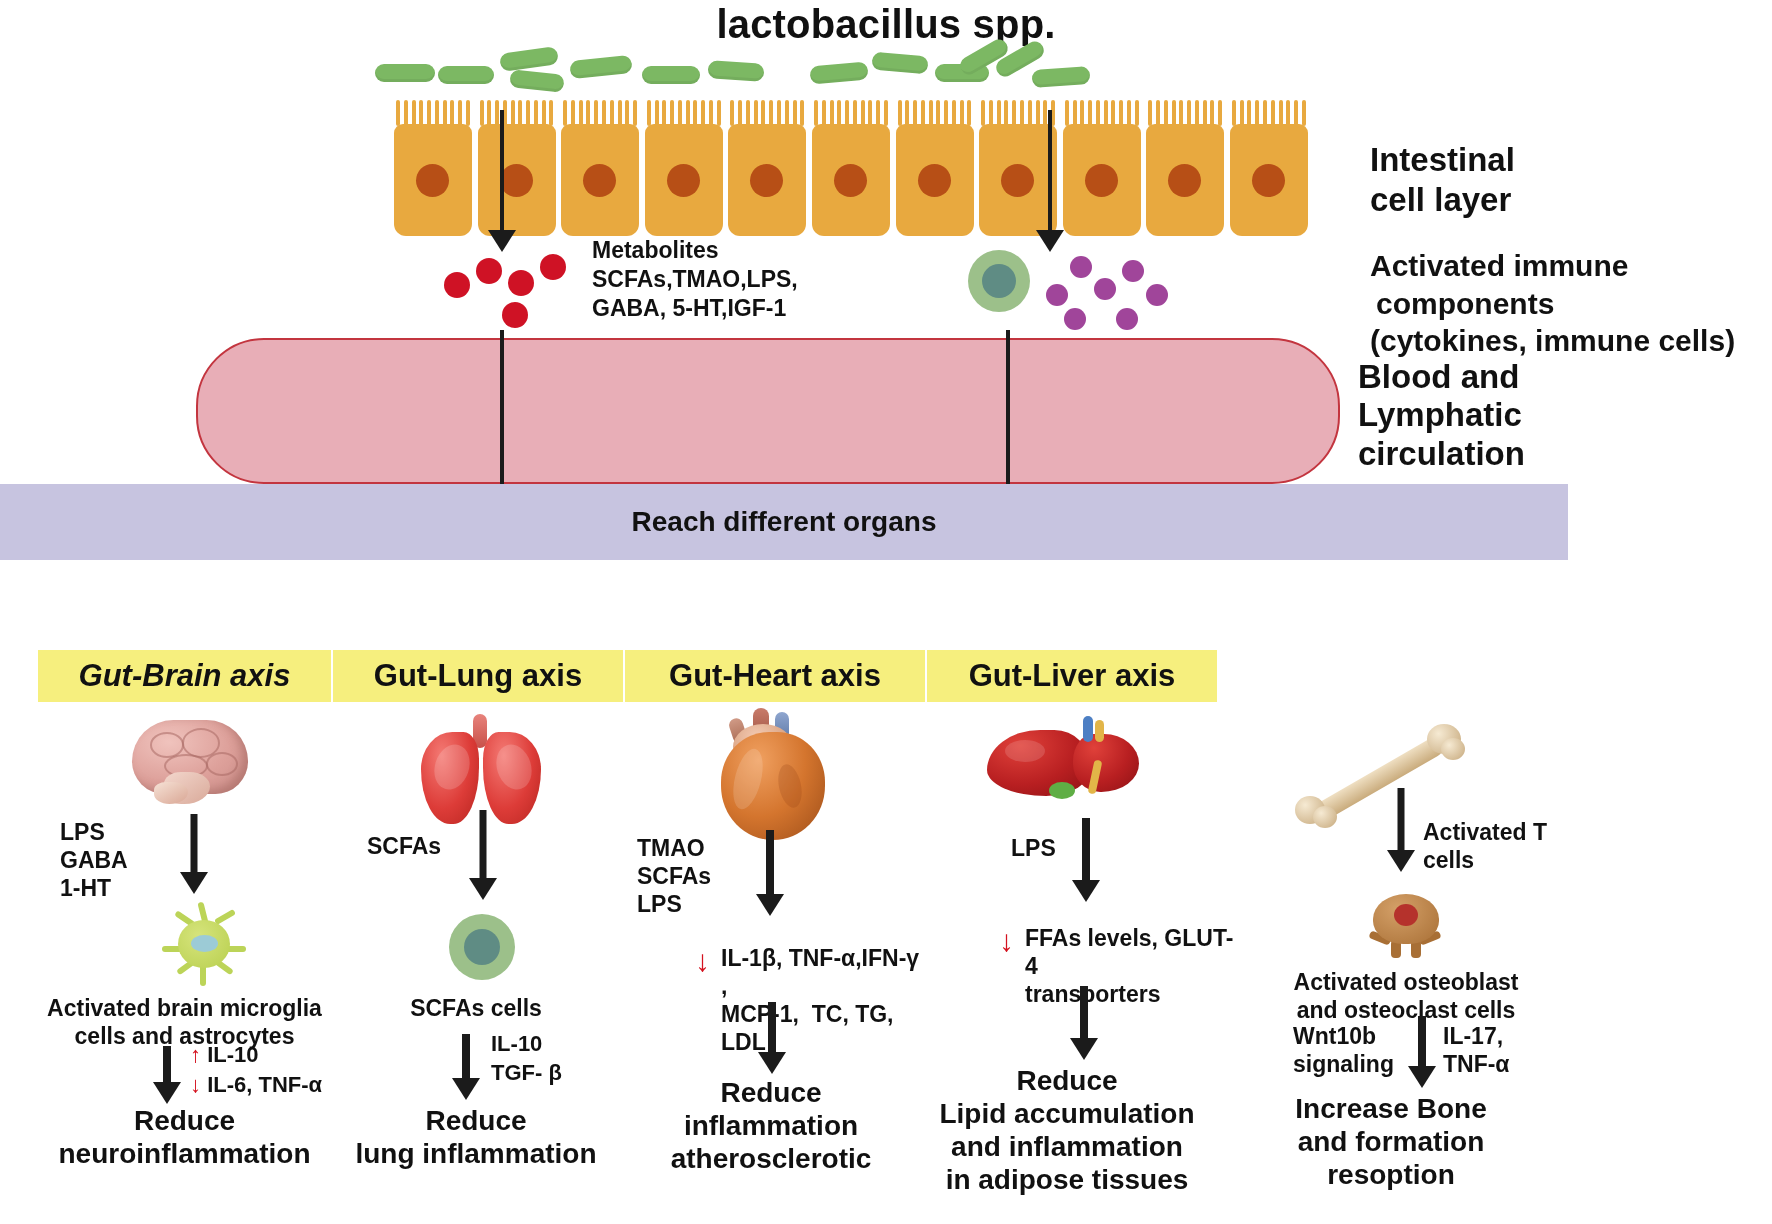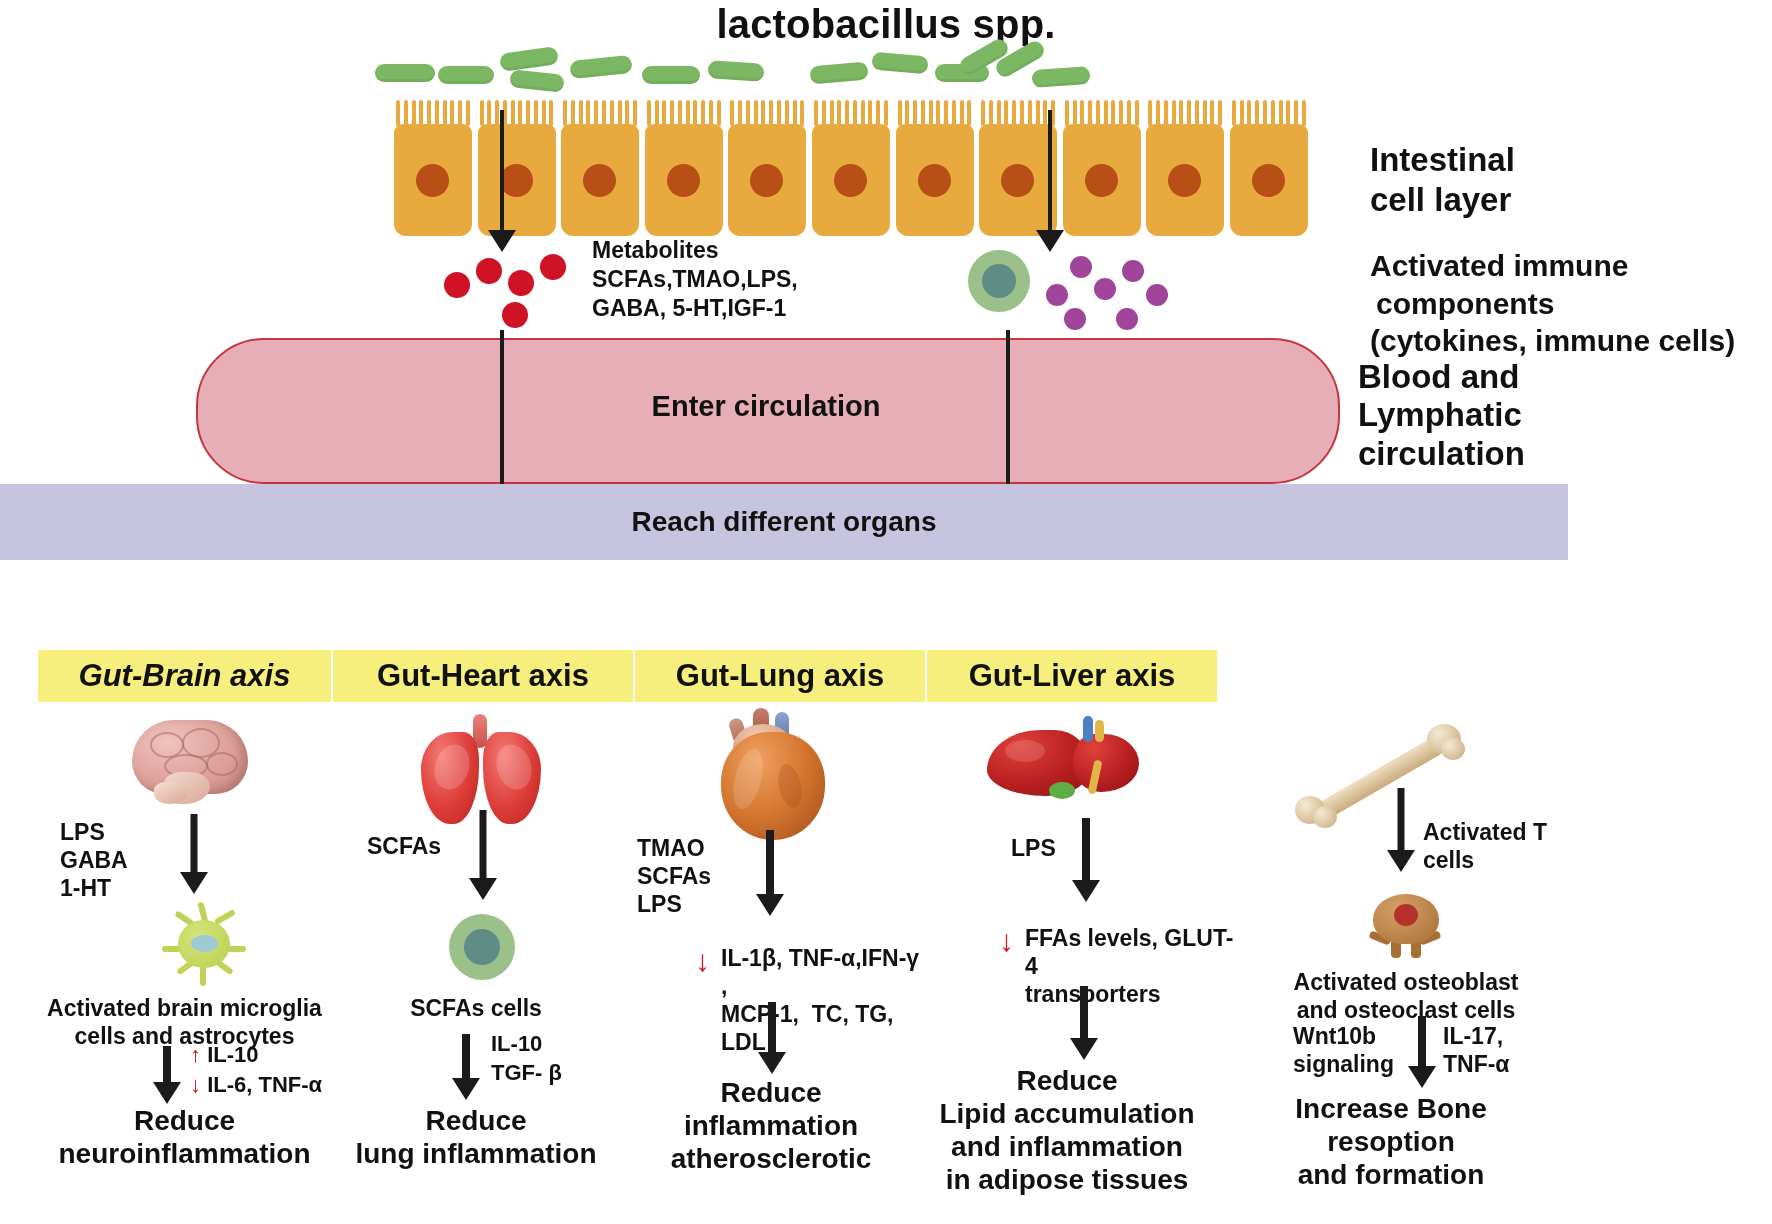--- a/index.html
+++ b/index.html
@@ -425,43 +425,42 @@
     <div class="abs dot purple" style="left:70px;top:58px;width:22px;height:22px;"></div>
   </div>
 
   <div class="abs" id="immunelabel">
     <div>Activated immune</div>
     <div style="padding-left:6px;">components</div>
     <div>(cytokines, immune cells)</div>
   </div>
 
   <div class="abs" id="blood"></div>
-  <div class="abs" id="bloodlabel">Enter circulation</div>
   <div class="abs" id="bloodside">
     <div>Blood and</div>
     <div>Lymphatic</div>
     <div>circulation</div>
   </div>
 
   <div class="arrow abs" style="left:488px;top:330px;width:28px;height:200px;">
     <div class="shaft" style="top:0;width:4px;height:178px;"></div>
     <div class="head" style="top:170px;"></div>
   </div>
   <div class="arrow abs" style="left:994px;top:330px;width:28px;height:200px;">
     <div class="shaft" style="top:0;width:4px;height:178px;"></div>
     <div class="head" style="top:170px;"></div>
   </div>
 
   <div class="abs" id="organsband"></div>
   <div class="abs" id="organslabel">Reach different organs</div>
 
   <div class="abs" id="axisrow">
     <div class="axiscell" style="width:293px;font-style:italic;">Gut-Brain axis</div>
+    <div class="axiscell" style="width:290px;">Gut-Lung axis</div>
     <div class="axiscell" style="width:300px;">Gut-Heart axis</div>
-    <div class="axiscell" style="width:290px;">Gut-Lung axis</div>
     <div class="axiscell" style="width:290px;">Gut-Liver axis</div>
   </div>
 
   <div class="col" style="left:38px;width:293px;">
 
     <div class="organ" style="left:82px;top:14px;width:140px;height:86px;">
       <div class="brain-outer" style="left:12px;top:0;"></div>
       <div class="brain-fold" style="left:30px;top:12px;width:30px;height:22px;"></div>
       <div class="brain-fold" style="left:62px;top:8px;width:34px;height:26px;"></div>
       <div class="brain-fold" style="left:44px;top:34px;width:40px;height:20px;"></div>
@@ -647,18 +646,18 @@
     <div class="arrow" style="left:196px;top:310px;width:30px;height:78px;">
       <div class="shaft" style="top:0;width:8px;height:56px;"></div>
       <div class="head" style="top:50px;"></div>
     </div>
     <div class="abs med" style="left:232px;top:316px;width:140px;text-align:left;font-weight:700;">
       <div>IL-17,</div>
       <div>TNF-α</div>
     </div>
     <div class="ctxt big" style="left:10px;top:386px;width:340px;">
       <div>Increase Bone</div>
+      <div>and formation</div>
       <div>resoption</div>
-      <div>and formation</div>
     </div>
   </div>
 
 </div>
 
 </body></html>

